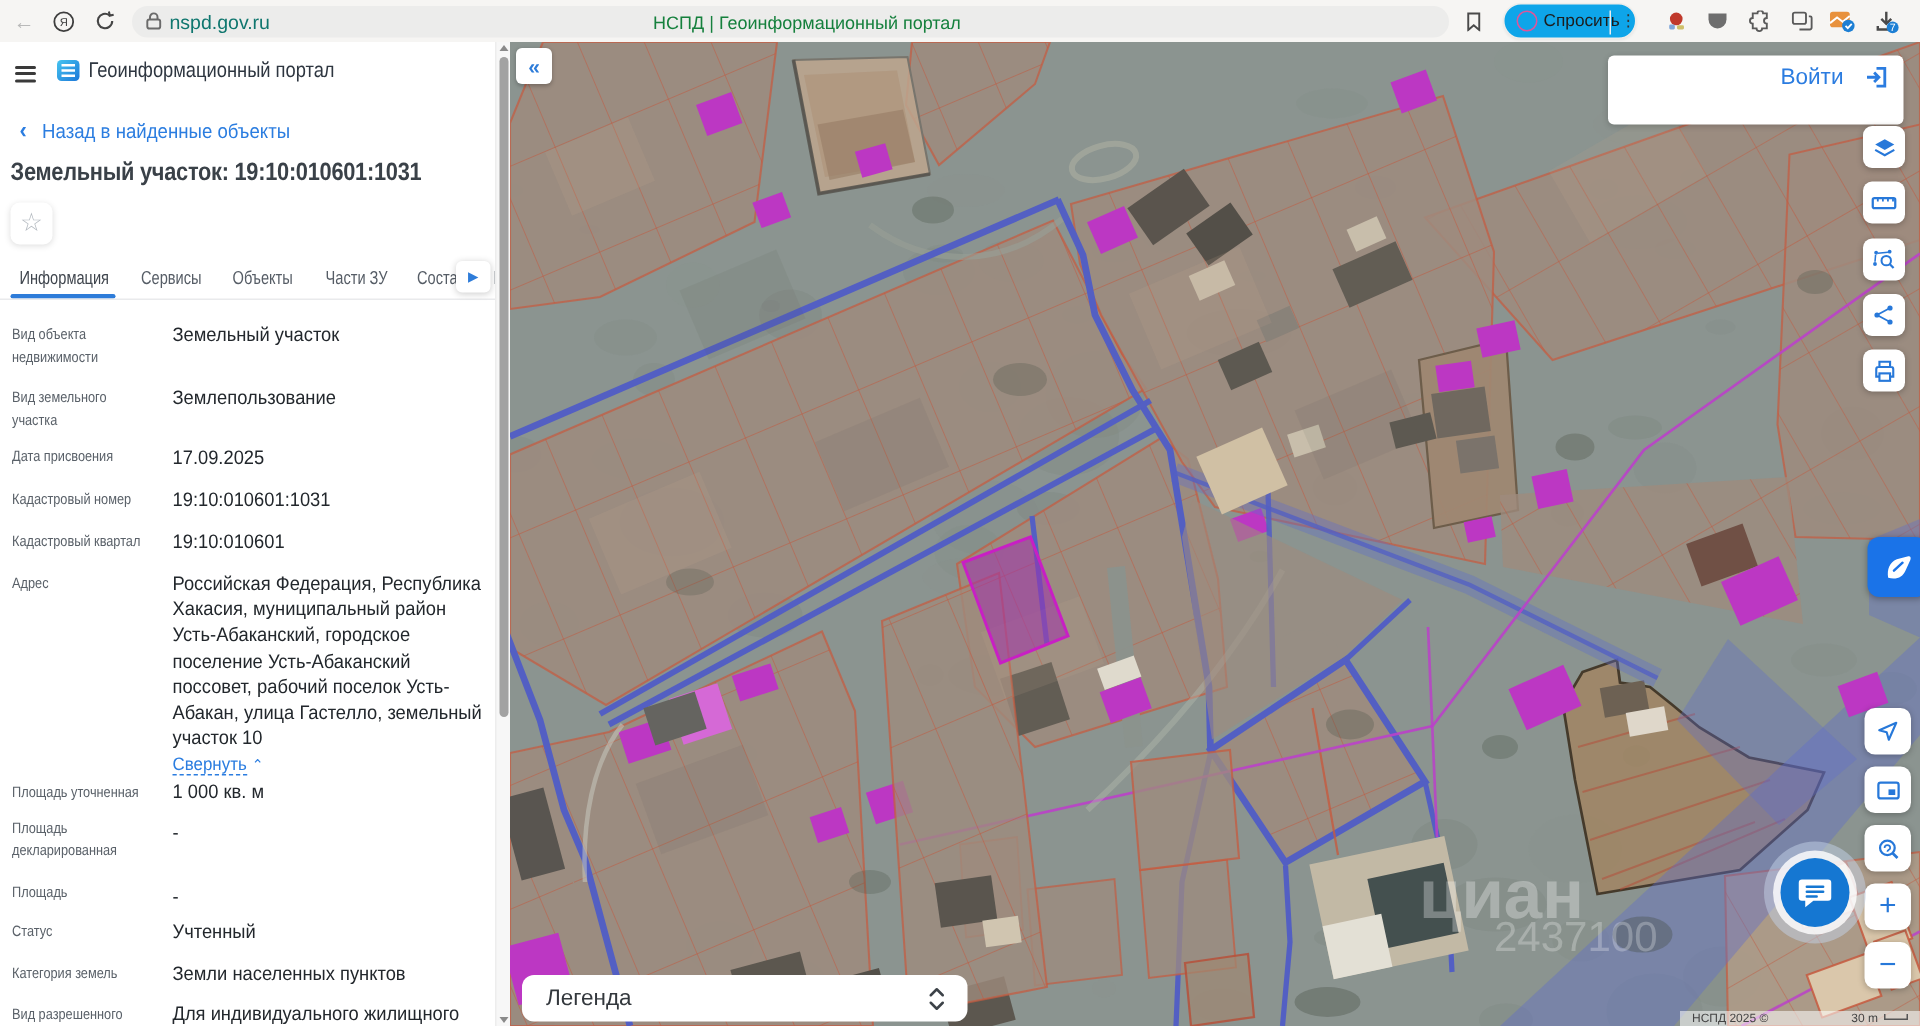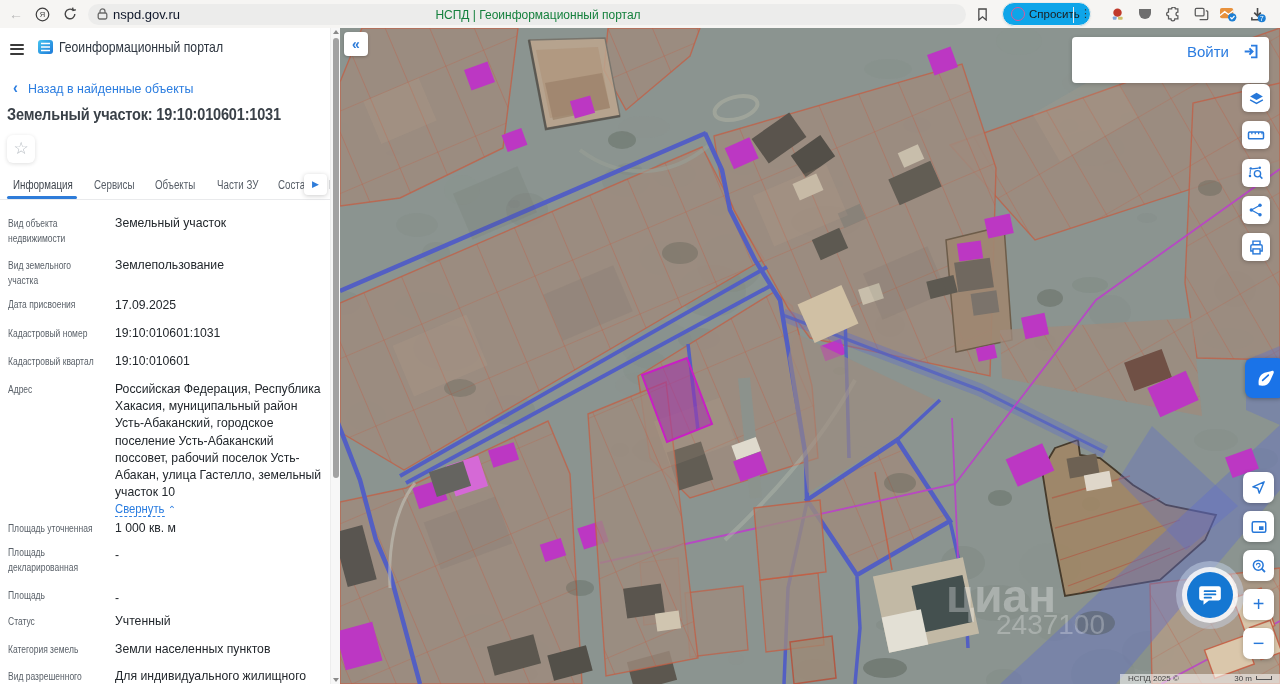--- a/index.html
+++ b/index.html
@@ -3,21 +3,21 @@
 <style>
 * { margin:0; padding:0; box-sizing:border-box; }
 html,body { width:1280px; height:684px; overflow:hidden; font-family:"Liberation Sans",sans-serif; }
 #chrome { position:absolute; left:0; top:0; width:1280px; height:28px; background:#f6f5f3; }
 #app { position:absolute; left:0; top:28px; width:1280px; height:656px; }
 #sidebar { position:absolute; left:0; top:0; width:340px; height:656px; background:#fff; z-index:5; overflow:hidden; }
 #map { position:absolute; left:340px; top:0; width:940px; height:656px; overflow:hidden; background:#8C9590; }
 
 .cicon { position:absolute; top:0; height:28px; display:flex; align-items:center; justify-content:center; color:#454545; }
 #urlpill { position:absolute; left:88px; top:3.5px; width:878px; height:21px; background:#ececeb; border-radius:11px; }
-#urltext { position:absolute; left:25px; top:3px; font-size:13px; color:#0f172a; }
+#urltext { position:absolute; left:25px; top:3px; font-size:13px; color:#0f766e; }
 #tabtitle { position:absolute; left:260px; top:4.5px; width:380px; text-align:center; font-size:12px; color:#15803d; }
 #askchip { position:absolute; left:1002px; top:2px; width:89px; height:24px; background:#0ea5e9; border:1px solid #ededeb; border-radius:12px; box-shadow:0 1px 2px rgba(0,0,0,0.06); }
 
 #burger div { width:14px; height:2px; background:#3a3a3a; margin:2.5px 0; border-radius:1px; }
 #logo { position:absolute; left:38px; top:12px; width:15px; height:14px; border-radius:3px; background:linear-gradient(135deg,#45c4f0,#1d78d8); }
 #ptitle { position:absolute; left:59px; top:11px; font-size:14.2px; color:#2e3640; white-space:nowrap; transform:scaleX(0.86); transform-origin:0 0; }
 #backlink { position:absolute; left:13px; top:51px; font-size:13.5px; color:#2b7de0; white-space:nowrap; transform:scaleX(0.92); transform-origin:0 0; }
 #h1 { position:absolute; left:7px; top:77px; font-size:16.8px; font-weight:700; color:#3a4148; letter-spacing:-0.2px; white-space:nowrap; transform:scaleX(0.865); transform-origin:0 0; }
 #star { position:absolute; left:7px; top:107px; width:28px; height:28px; border-radius:6px; box-shadow:0 1px 4px rgba(0,0,0,0.13); background:#fff; color:#b4bac0; font-size:17px; text-align:center; line-height:28px; }
 .tab { position:absolute; top:150px; font-size:12.5px; color:#565d66; white-space:nowrap; transform:scaleX(0.78); transform-origin:0 0; }
@@ -350,20 +350,23 @@
         <rect width="940" height="656" fill="rgba(138,148,142,0.09)"></rect>
         <text x="606" y="584" font-size="46" fill="rgba(255,255,255,0.30)" font-family="Liberation Sans,sans-serif" font-weight="700">циан</text>
 <text x="656" y="606" font-size="28" fill="rgba(255,255,255,0.26)" font-family="Liberation Sans,sans-serif">2437100</text>
 <polygon points="302,347 347,330 372,396 327,414" fill="rgba(160,50,172,0.55)" stroke="#C81FC4" stroke-width="2"></polygon>
 </svg>
   <div id="collapse">«</div>
   <div id="login">Войти<svg style="position:absolute;right:10px;top:7px;" width="16" height="15" viewBox="0 0 20 19">
           <path d="M10 2 h7 v15 h-7" fill="none" stroke="#2b7ce0" stroke-width="2.4"></path>
           <path d="M2 9.5 h9 M8 5.5 L12 9.5 L8 13.5" fill="none" stroke="#2b7ce0" stroke-width="2.4"></path>
         </svg></div>
+  <div id="legend">Легенда<svg style="position:absolute;right:15px;top:8px;" width="11" height="16" viewBox="0 0 11 16">
+          <path d="M1.5 5.5 L5.5 1.5 L9.5 5.5 M1.5 10.5 L5.5 14.5 L9.5 10.5" stroke="#3c4248" stroke-width="1.7" fill="none" stroke-linecap="round" stroke-linejoin="round"></path>
+        </svg></div>
   <div class="mbtn" style="top:56px;">
         <svg width="17" height="17" viewBox="0 0 24 24">
           <path d="M12 4 L21 9 L12 14 L3 9 Z" fill="#2778d9"></path>
           <path d="M3 14 L12 19 L21 14" stroke="#2778d9" stroke-width="2" fill="none"></path>
         </svg>
       </div>
   <div class="mbtn" style="top:93px;">
         <svg width="18" height="18" viewBox="0 0 24 24">
           <rect x="2" y="8" width="20" height="9" rx="1.5" fill="none" stroke="#2778d9" stroke-width="2"></rect>
           <path d="M6.5 8 v3 M11 8 v3 M15.5 8 v3 M20 8 v3" stroke="#2778d9" stroke-width="1.6"></path>

